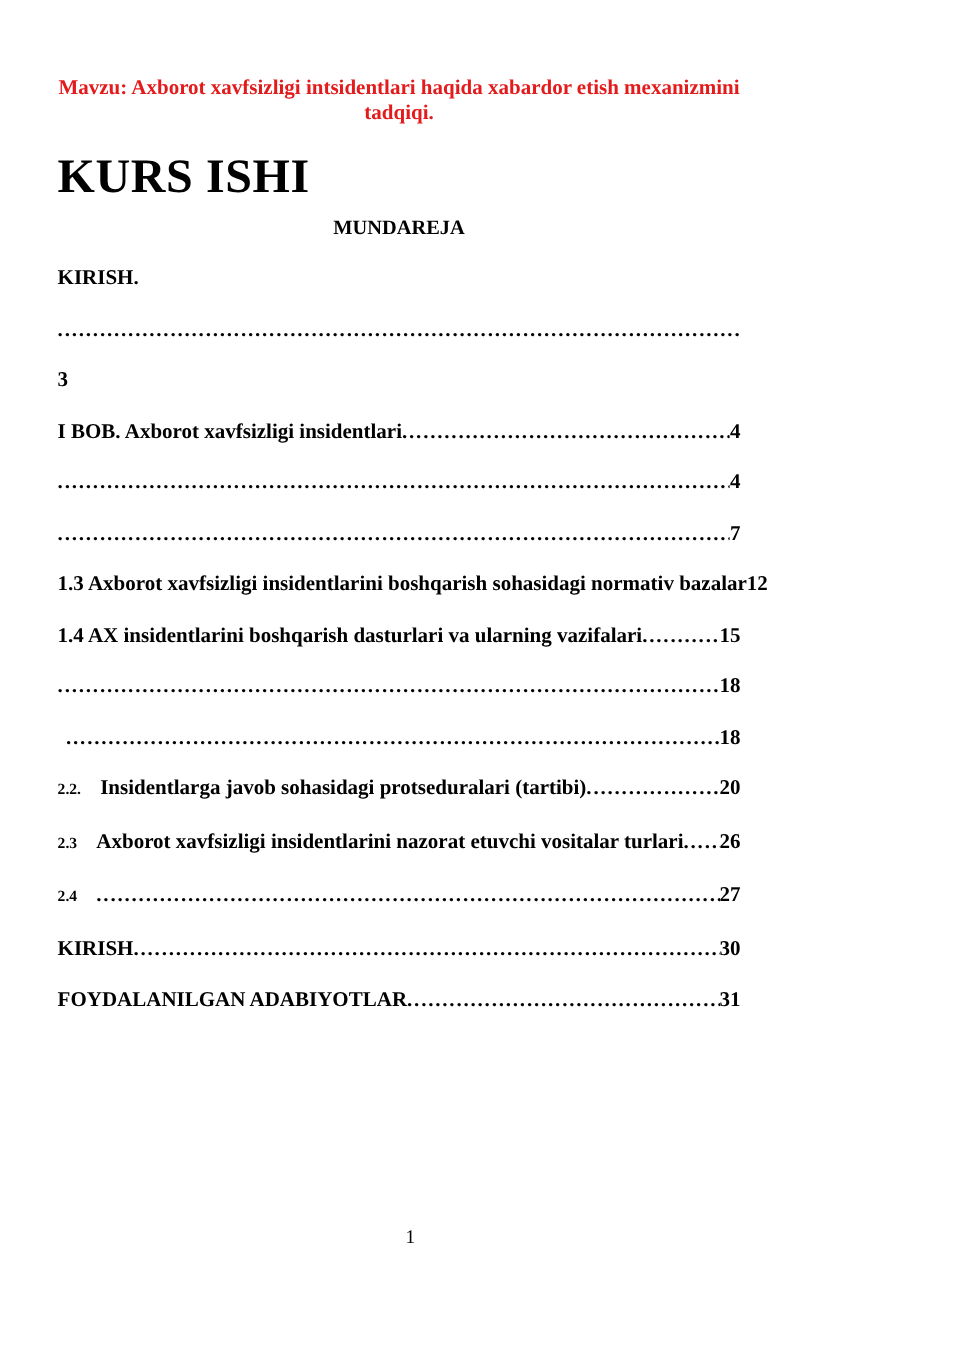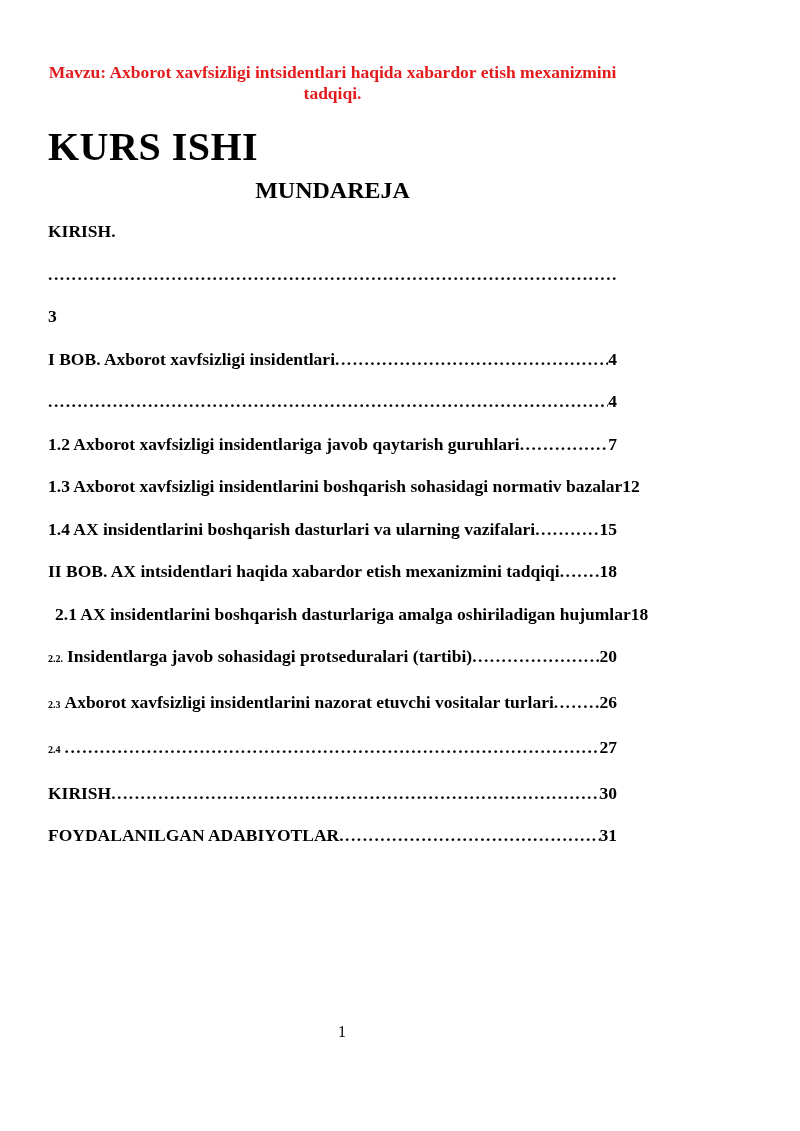--- a/index.html
+++ b/index.html
@@ -32,40 +32,40 @@
     text-align: left;
     font-weight: bold;
     font-size: 40px;
     line-height: 46px;
     letter-spacing: 0.5px;
   }
   .contents-heading {
     margin-top: 8px;
     text-align: center;
     font-weight: bold;
-    font-size: 24px;
+    font-size: 17px;
     line-height: 24px;
   }
   .toc {
     margin-top: 8px;
   }
   .toc-row {
     display: flex;
     align-items: baseline;
     line-height: 42.5px;
     font-size: 17.5px;
     font-weight: bold;
     white-space: nowrap;
   }
   .toc-row.indent { padding-left: 7px; }
   .toc-label { flex: 0 0 auto; }
   .toc-num {
     flex: 0 0 auto;
-    font-size: 10px;
-    margin-right: 4px;
+    font-size: 13px;
+    margin-right: 16px;
   }
   .toc-leader {
     flex: 1 1 auto;
     overflow: hidden;
     letter-spacing: 1.5px;
     min-width: 0;
   }
   .toc-page { flex: 0 0 auto; }
   .page-number {
     position: absolute;
@@ -98,41 +98,38 @@
         <div class="toc-row">
           <span class="toc-label">I BOB. Axborot xavfsizligi insidentlari</span>
           <span class="toc-leader">................................................................................................................................................................................................................................................................................................................................................................................................................</span>
           <span class="toc-page">4</span>
         </div>
         <div class="toc-row">
           <span class="toc-leader">................................................................................................................................................................................................................................................................................................................................................................................................................</span>
           <span class="toc-page">4</span>
         </div>
         <div class="toc-row">
-          <span class="toc-label">1.2 Axborot xavfsizligi insidentlariga javob qaytarish guruhlari</span>
           <span class="toc-leader">................................................................................................................................................................................................................................................................................................................................................................................................................</span>
           <span class="toc-page">7</span>
         </div>
         <div class="toc-row">
           <span class="toc-label">1.3 Axborot xavfsizligi insidentlarini boshqarish sohasidagi normativ bazalar</span>
           <span class="toc-leader">................................................................................................................................................................................................................................................................................................................................................................................................................</span>
           <span class="toc-page">12</span>
         </div>
         <div class="toc-row">
           <span class="toc-label">1.4 AX insidentlarini boshqarish dasturlari va ularning vazifalari</span>
           <span class="toc-leader">................................................................................................................................................................................................................................................................................................................................................................................................................</span>
           <span class="toc-page">15</span>
         </div>
         <div class="toc-row">
-          <span class="toc-label">II BOB. AX intsidentlari haqida xabardor etish mexanizmini tadqiqi</span>
           <span class="toc-leader">................................................................................................................................................................................................................................................................................................................................................................................................................</span>
           <span class="toc-page">18</span>
         </div>
         <div class="toc-row indent">
-          <span class="toc-label">2.1 AX insidentlarini boshqarish dasturlariga amalga oshiriladigan hujumlar</span>
           <span class="toc-leader">................................................................................................................................................................................................................................................................................................................................................................................................................</span>
           <span class="toc-page">18</span>
         </div>
         <div class="toc-row">
           <span class="toc-num">2.2.</span>
           <span class="toc-label">Insidentlarga javob sohasidagi protseduralari (tartibi)</span>
           <span class="toc-leader">................................................................................................................................................................................................................................................................................................................................................................................................................</span>
           <span class="toc-page">20</span>
         </div>
         <div class="toc-row">

